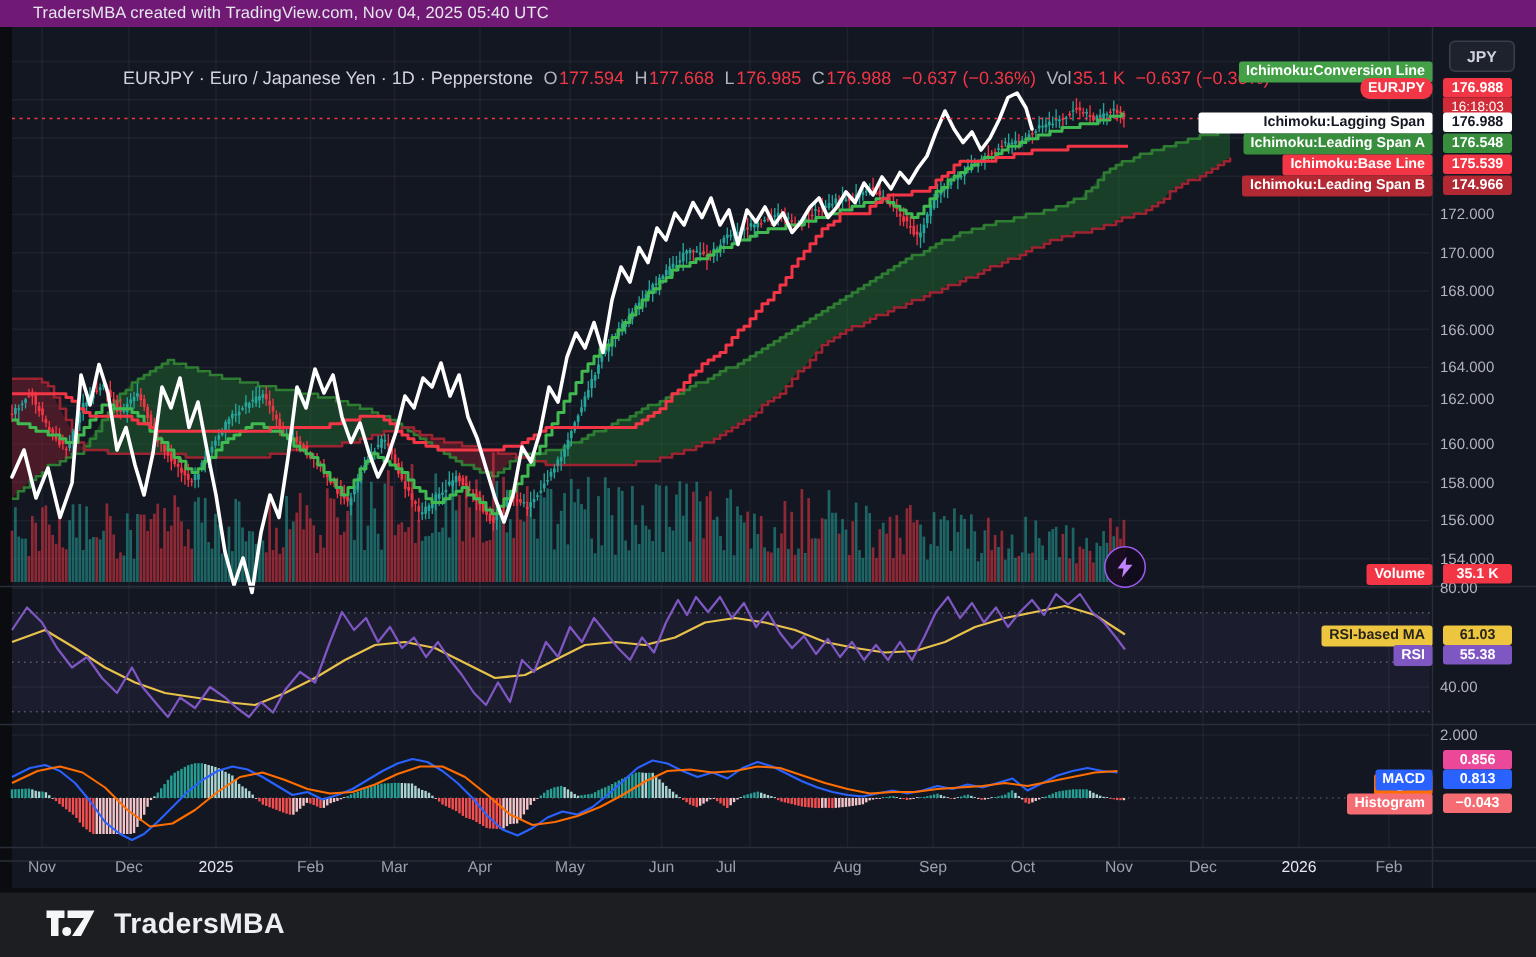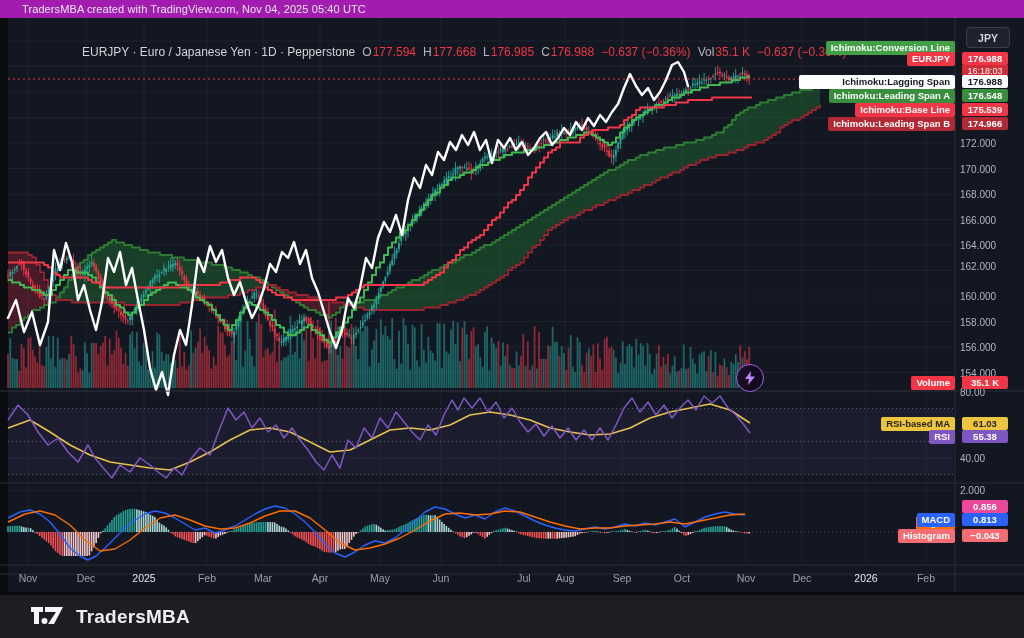--- a/index.html
+++ b/index.html
@@ -1,18 +1,18 @@
 <!DOCTYPE html>
 <html><head>
 <meta charset="utf-8">
 <style>
   html,body{margin:0;padding:0;background:#000;}
   #screen{position:relative;width:1024px;height:638px;background:#0a0c10;overflow:hidden;
           font-family:"Liberation Sans","DejaVu Sans",sans-serif;}
-  #credit-bar{position:absolute;left:0;top:0;width:1024px;height:30px;background:#a21caf;}
+  #credit-bar{position:absolute;left:0;top:0;width:1024px;height:30px;background:#701a75;}
   #credit-bar span{position:absolute;left:22px;top:3px;font-size:11px;color:#e6e8ee;letter-spacing:.1px;}
   #chart-region{position:absolute;left:0;top:18px;width:1024px;height:574px;background:#131722;}
   #chart-svg{position:absolute;left:0;top:0;}
   
   #symbol-bar{position:absolute;left:38px;top:26px;height:15px;display:flex;align-items:center;
               font-size:12px;color:#d1d4dc;white-space:nowrap;z-index:6;padding-left:44px;}
   #symbol-bar .k{color:#b2b5be;margin-left:7px;}
   #symbol-bar .v{color:#f23645;margin-left:1px;}
   #symbol-bar .chg{color:#f23645;margin-left:7px;}
   
@@ -1448,21 +1448,21 @@
       <span class="chg">−0.637 (−0.36%)</span>
     </div>
 
     <div id="jpy-btn">JPY</div>
 
     <div id="study-labels">
         <div class="study-row" style="top: 23px;">
           <span class="study-pill" style="background: rgb(67, 160, 71); color: rgb(255, 255, 255);">Ichimoku:Conversion Line</span>
         </div>
         <div class="study-row" style="top: 34px;">
-          <span class="study-pill" style="background: rgb(242, 54, 69); color: rgb(255, 255, 255);">EURJPY</span>
+          <span class="study-pill" style="background: rgb(242, 54, 69); color: rgb(255, 255, 255); border-radius: 6px;">EURJPY</span>
         </div>
         <div class="study-val" style="top: 34px; background: rgb(242, 54, 69); color: rgb(255, 255, 255);">176.988</div>
         <div class="study-sub" style="top: 47px; background: rgb(209, 43, 56); color: rgb(255, 255, 255);">16:18:03</div>
         <div class="study-row" style="top: 57px;">
           <span class="study-pill" style="background: rgb(255, 255, 255); color: rgb(19, 23, 34); padding-left: 43px;">Ichimoku:Lagging Span</span>
         </div>
         <div class="study-val" style="top: 57px; background: rgb(255, 255, 255); color: rgb(19, 23, 34);">176.988</div>
         <div class="study-row" style="top: 71px;">
           <span class="study-pill" style="background: rgb(56, 142, 60); color: rgb(255, 255, 255);">Ichimoku:Leading Span A</span>
         </div>
@@ -1524,21 +1524,21 @@
 
     <div id="time-axis">
         <div class="time-label" style="left: 28px;">Nov</div>
         <div class="time-label" style="left: 86px;">Dec</div>
         <div class="time-label year" style="left: 144px;">2025</div>
         <div class="time-label" style="left: 207px;">Feb</div>
         <div class="time-label" style="left: 263px;">Mar</div>
         <div class="time-label" style="left: 320px;">Apr</div>
         <div class="time-label" style="left: 380px;">May</div>
         <div class="time-label" style="left: 441px;">Jun</div>
-        <div class="time-label" style="left: 524px;">Jul</div>
+        <div class="time-label" style="left: 484px;">Jul</div>
         <div class="time-label" style="left: 565px;">Aug</div>
         <div class="time-label" style="left: 622px;">Sep</div>
         <div class="time-label" style="left: 682px;">Oct</div>
         <div class="time-label" style="left: 746px;">Nov</div>
         <div class="time-label" style="left: 802px;">Dec</div>
         <div class="time-label year" style="left: 866px;">2026</div>
         <div class="time-label" style="left: 926px;">Feb</div>
       </div>
   </div>
 

